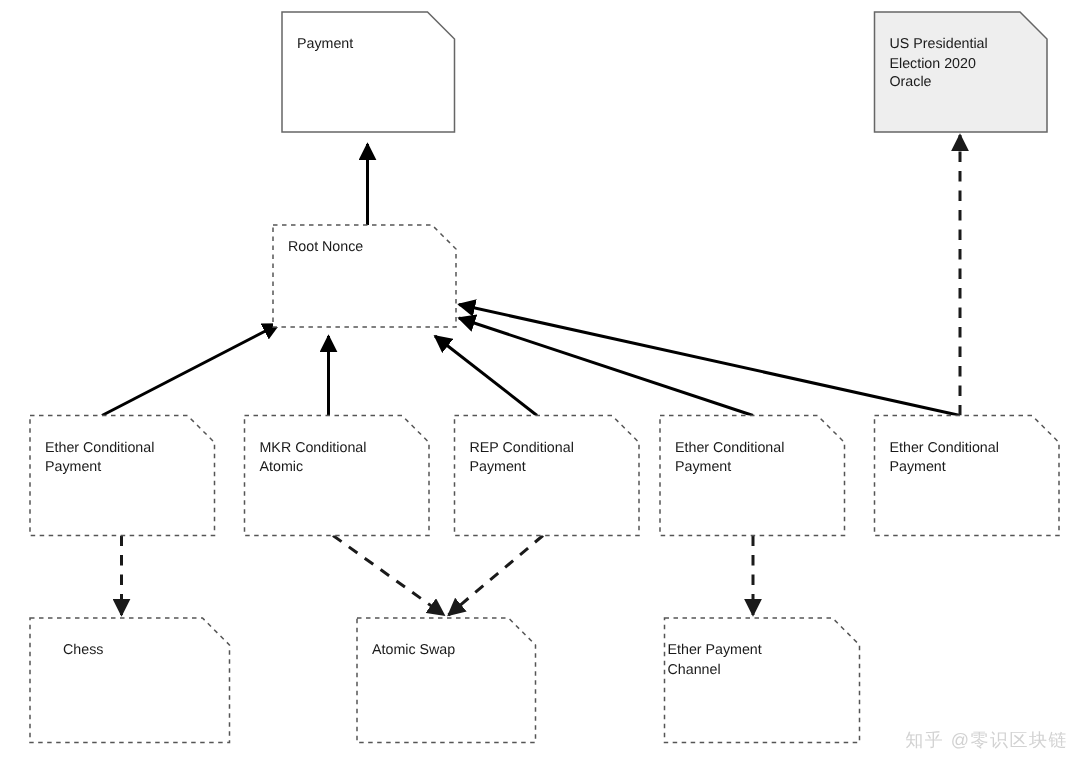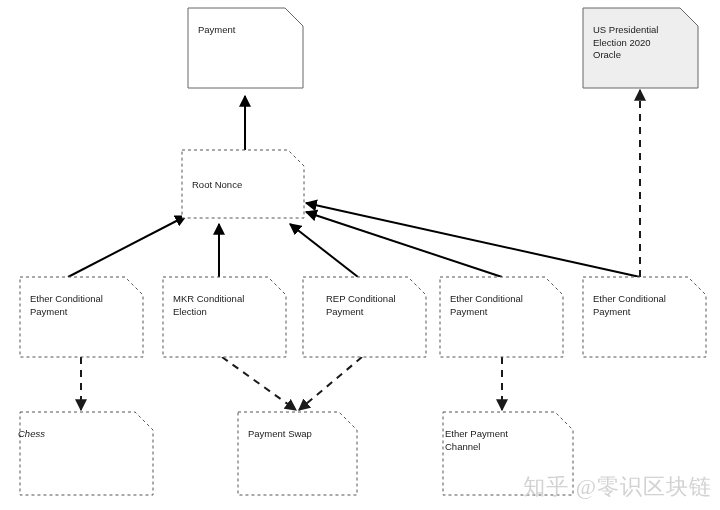--- a/index.html
+++ b/index.html
@@ -27,22 +27,22 @@
     font-size: 9.5px;
     line-height: 12.5px;
     color: #1a1a1a;
     white-space: pre-line;
     pointer-events: none;
   }
   #watermark {
     position: absolute;
     right: 8px;
     bottom: 8px;
-    font-family: Liberation Serif, serif;
-    font-size: 22px;
+    font-family: Liberation Sans, sans-serif;
+    font-size: 12px;
     letter-spacing: 1px;
     color: #d2d2d2;
     user-select: none;
   }
 </style>
 </head>
 <body>
 
 <svg id="diagram-canvas" viewBox="0 0 720 510" xmlns="http://www.w3.org/2000/svg">
   <defs>
@@ -79,30 +79,30 @@
       <polygon points="238,412 339,412 357,430 357,495 238,495" fill="#ffffff" stroke="#555555" stroke-width="1" stroke-dasharray="3,3"></polygon>
       <polygon points="443,412 555,412 573,430 573,495 443,495" fill="#ffffff" stroke="#555555" stroke-width="1" stroke-dasharray="3,3"></polygon>
     </g>
 </svg>
 
 <div id="labels-layer">
     <div class="node-label" style="left: 198px; top: 24px; width: 99px;">Payment</div>
     <div class="node-label" style="left: 593px; top: 24px; width: 99px;">US Presidential
 Election 2020
 Oracle</div>
-    <div class="node-label" style="left: 192px; top: 179px; width: 106px;">Root Nonce</div>
+    <div class="node-label" style="left: 192px; top: 159px; width: 106px;">Root Nonce</div>
     <div class="node-label" style="left: 30px; top: 293px; width: 107px;">Ether Conditional
 Payment</div>
     <div class="node-label" style="left: 173px; top: 293px; width: 107px;">MKR Conditional
-Election</div>
-    <div class="node-label" style="left: 313px; top: 293px; width: 107px; margin-left: 13px;">REP Conditional
+Atomic</div>
+    <div class="node-label" style="left: 313px; top: 293px; width: 107px;">REP Conditional
 Payment</div>
     <div class="node-label" style="left: 450px; top: 293px; width: 107px;">Ether Conditional
 Payment</div>
     <div class="node-label" style="left: 593px; top: 293px; width: 107px;">Ether Conditional
 Payment</div>
-    <div class="node-label" style="left: 18px; top: 428px; width: 117px; font-style: italic;">Chess</div>
-    <div class="node-label" style="left: 248px; top: 428px; width: 103px;">Payment Swap</div>
+    <div class="node-label" style="left: 42px; top: 428px; width: 117px;">Chess</div>
+    <div class="node-label" style="left: 248px; top: 428px; width: 103px;">Atomic Swap</div>
     <div class="node-label" style="left: 445px; top: 428px; width: 114px;">Ether Payment
 Channel</div>
   </div>
 
 <div id="watermark">知乎 @零识区块链</div>
 
 </body></html>

